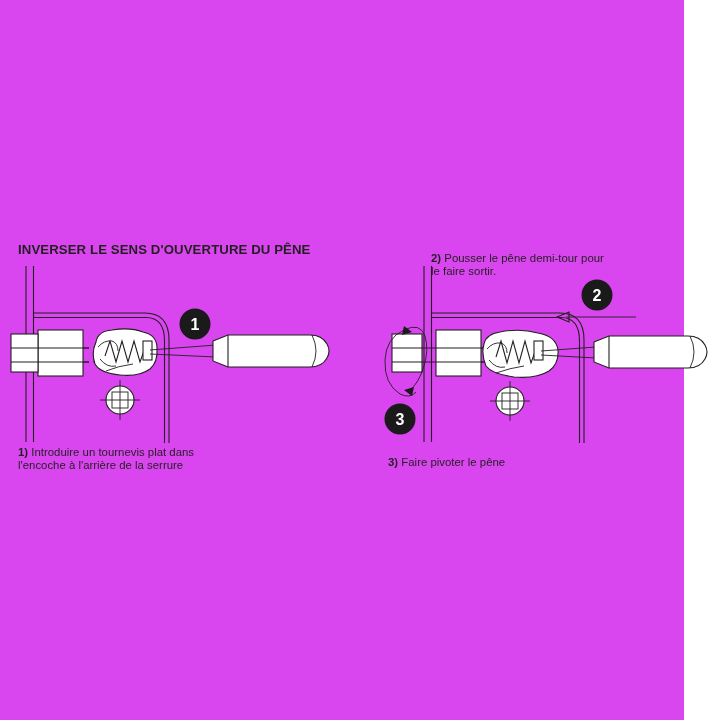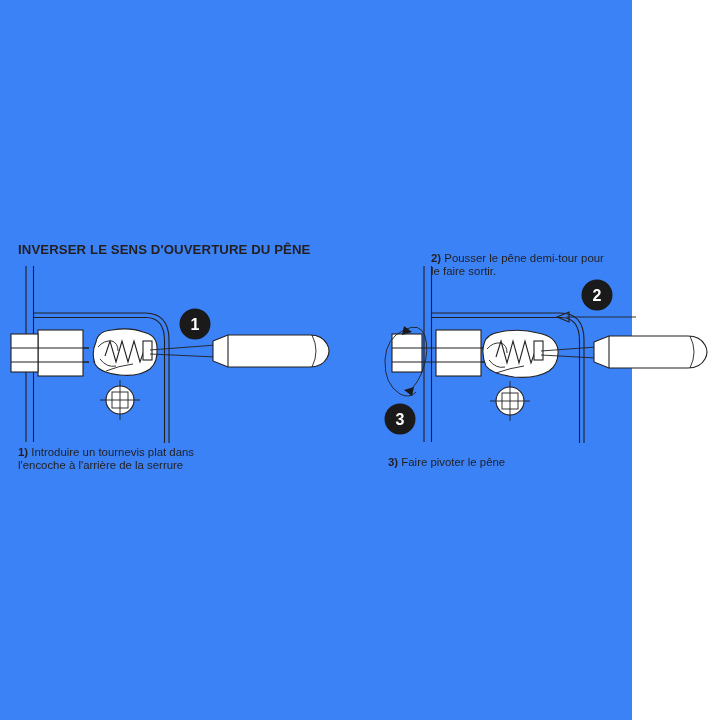--- a/index.html
+++ b/index.html
@@ -8,23 +8,23 @@
     background: #ffffff;
   }
   body {
     width: 720px;
     height: 720px;
     font-family: "Liberation Sans", sans-serif;
     overflow: hidden;
   }
   #sheet {
     position: relative;
-    width: 632px;
+    width: 684px;
     height: 720px;
-    background: #3b82f6;
+    background: #d946ef;
     text-align: right;
   }
   #diagram {
     position: absolute;
     left: 0;
     top: 0;
     width: 720px;
     height: 720px;
   }
   .ttl {

